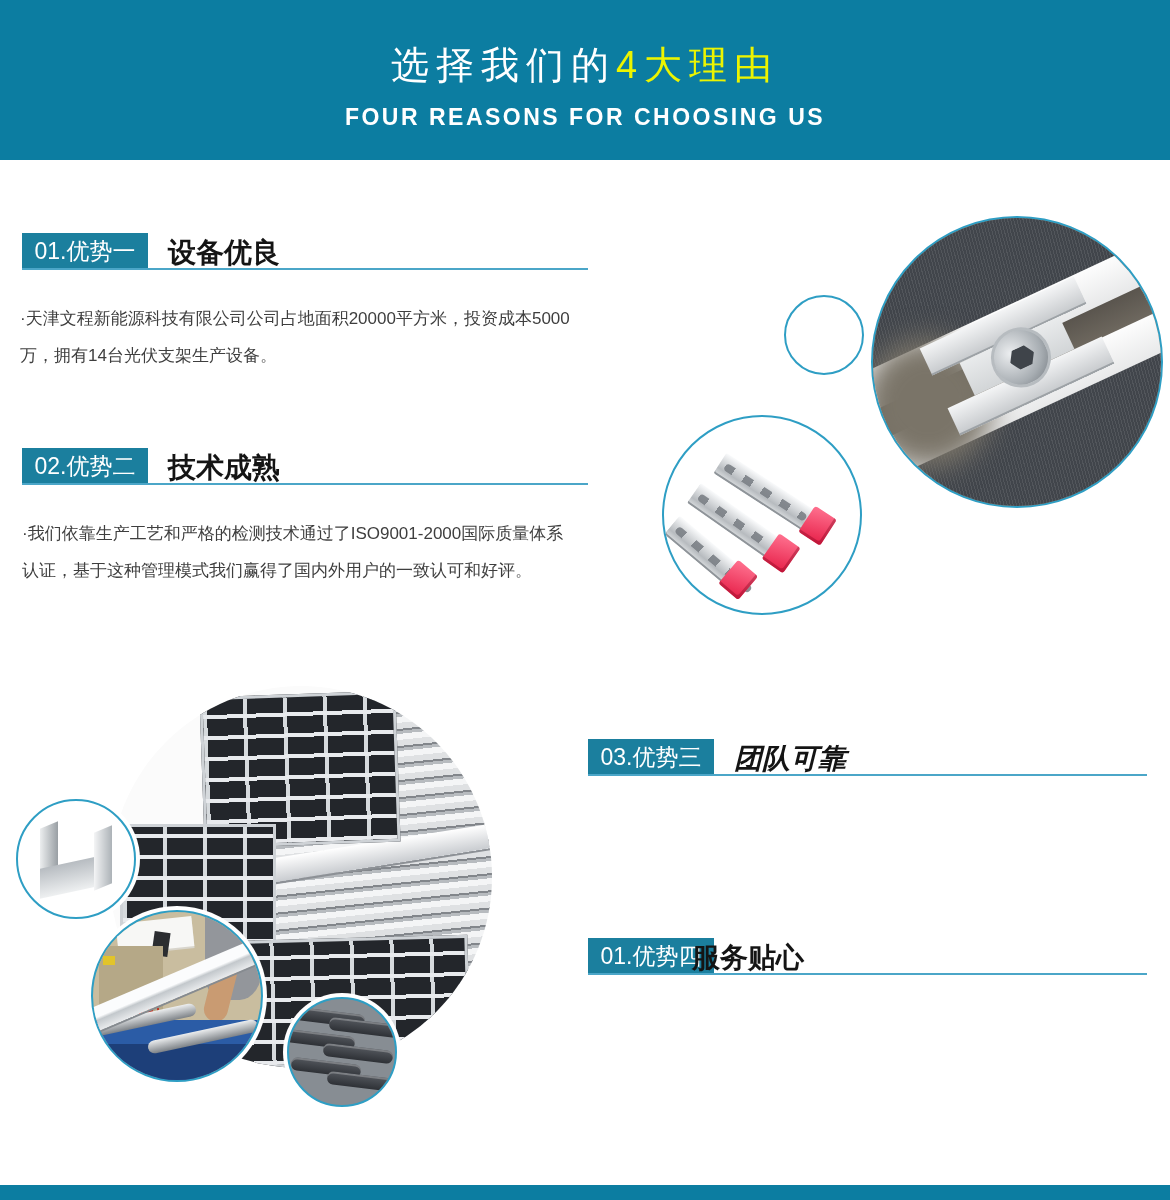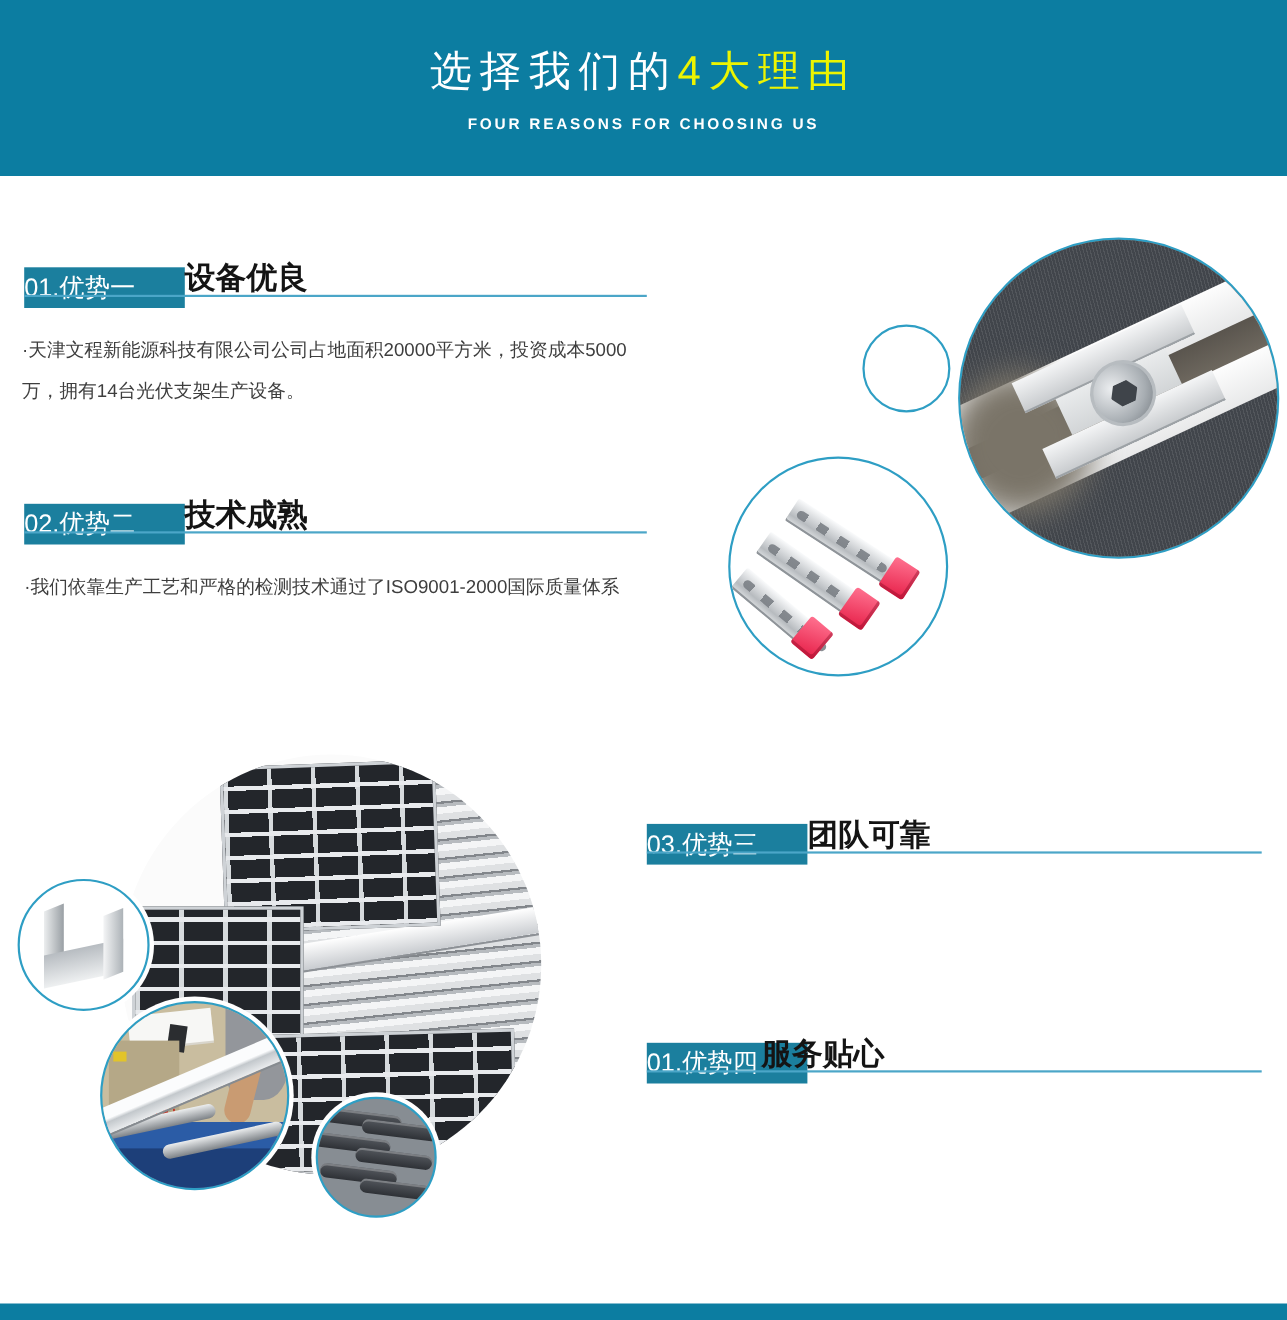--- a/index.html
+++ b/index.html
@@ -5,27 +5,27 @@
   html,body{margin:0;padding:0;background:#ffffff;}
   #stage{position:relative;width:1170px;height:1200px;background:#ffffff;overflow:hidden;
          font-family:"Liberation Sans","DejaVu Sans",sans-serif;}
   .abs{position:absolute;}
 
   
   .banner{left:0;top:0;width:1170px;height:160px;background:#0c7da1;}
   .banner-title{left:0;top:44px;width:1170px;text-align:center;font-size:38px;font-weight:400;
                 color:#ffffff;letter-spacing:7px;line-height:42px;white-space:nowrap;}
   .banner-title .accent{color:#ecf400;}
-  .banner-sub{left:0;top:104px;width:1170px;text-align:center;font-size:14px;font-weight:700;
+  .banner-sub{left:0;top:104px;width:1170px;text-align:center;font-size:23px;font-weight:700;
               color:#ffffff;letter-spacing:2.5px;}
   .footer-bar{left:0;top:1185px;width:1170px;height:15px;background:#0c7da1;}
 
   
-  .badge{width:146px;height:37px;background:#1b7f9e;color:#ffffff;font-size:23px;line-height:37px;
-         white-space:nowrap;margin-top:10px;}
+  .badge{width:126px;height:37px;background:#1b7f9e;color:#ffffff;font-size:23px;line-height:37px;
+         text-align:center;white-space:nowrap;}
   .sec-title{font-size:28px;font-weight:700;color:#141414;line-height:34px;white-space:nowrap;}
   .divider{height:2px;background:#4ba6c8;}
   .body-text{font-size:17px;color:#3e3e3e;line-height:37px;}
   .body-text div{white-space:nowrap;}
 
   
   .circle{border-radius:50%;overflow:hidden;}
   .ring{border:2px solid #2e9ec4;}
   .halo{box-shadow:0 0 0 4px #ffffff;}
 
@@ -110,24 +110,25 @@
   <div class="abs body-text" style="left:20px;top:300px;width:590px;">
     <div>·天津文程新能源科技有限公司公司占地面积20000平方米，投资成本5000</div>
     <div>万，拥有14台光伏支架生产设备。</div>
   </div>
 
   <div class="abs badge" style="left:22px;top:448px;">02.优势二</div>
   <div class="abs sec-title" style="left:168px;top:451px;">技术成熟</div>
   <div class="abs divider" style="left:22px;top:483px;width:566px;"></div>
   <div class="abs body-text" style="left:22px;top:515px;width:590px;">
     <div>·我们依靠生产工艺和严格的检测技术通过了ISO9001-2000国际质量体系</div>
+    <div>认证，基于这种管理模式我们赢得了国内外用户的一致认可和好评。</div>
   </div>
 
   <div class="abs badge" style="left:588px;top:739px;">03.优势三</div>
-  <div class="abs sec-title" style="left:734px;top:742px;">团队可靠</div>
+  <div class="abs sec-title" style="left:734px;top:742px;font-style:italic;">团队可靠</div>
   <div class="abs divider" style="left:588px;top:774px;width:559px;"></div>
 
   <div class="abs badge" style="left:588px;top:938px;">01.优势四</div>
   <div class="abs sec-title" style="left:692px;top:941px;">服务贴心</div>
   <div class="abs divider" style="left:588px;top:973px;width:559px;"></div>
 
   <div class="abs circle steel-circle">
     <div class="abs persp"></div>
     <div class="abs beam"></div>
     <div class="abs cells stackA"></div>

